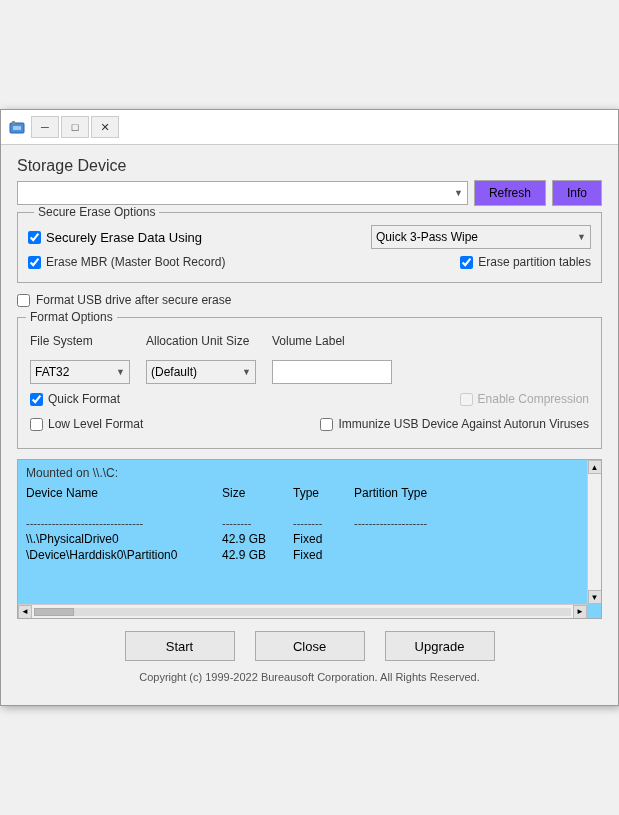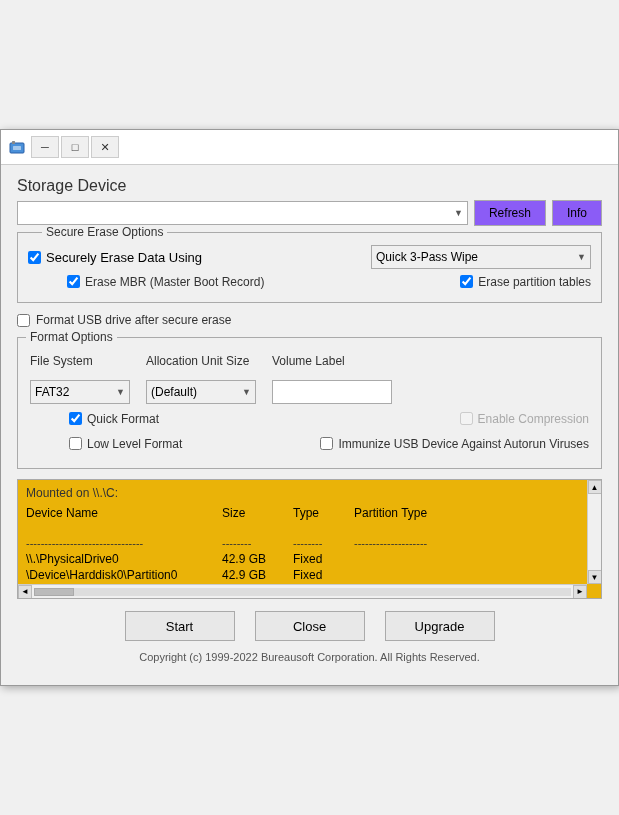--- a/index.html
+++ b/index.html
@@ -126,35 +126,34 @@
     }
     .group-box {
       border: 1px solid #aaa;
       padding: 8px 10px;
       margin-bottom: 10px;
       position: relative;
     }
     .group-box-title {
       position: absolute;
       top: -8px;
-      left: 24px;
+      left: 16px;
       background: #f0f0f0;
       padding: 0 4px;
       font-size: 12px;
       color: #333;
     }
     .group-inner {
       margin-top: 4px;
     }
     .checkbox-row {
       display: flex;
-      align-items: flex-start;
+      align-items: center;
       gap: 5px;
       margin-bottom: 5px;
-      margin-left: 39px;
     }
     .checkbox-row input[type=checkbox] {
       width: 13px;
       height: 13px;
       cursor: pointer;
       margin: 0;
     }
     .checkbox-row label {
       font-size: 12px;
       color: #333;
@@ -263,23 +262,23 @@
       padding: 0 4px;
       width: 120px;
     }
     .format-checks {
       display: flex;
       flex-direction: column;
       gap: 6px;
     }
     .device-info-box {
       border: 1px solid #aaa;
-      background: #eab308;
+      background: #7dd3fc;
       margin-bottom: 12px;
-      height: 120px;
+      height: 160px;
       overflow: hidden;
       position: relative;
     }
     .device-info-title {
       font-size: 12px;
       color: #333;
       margin-bottom: 6px;
     }
     .bottom-buttons {
       display: flex;

